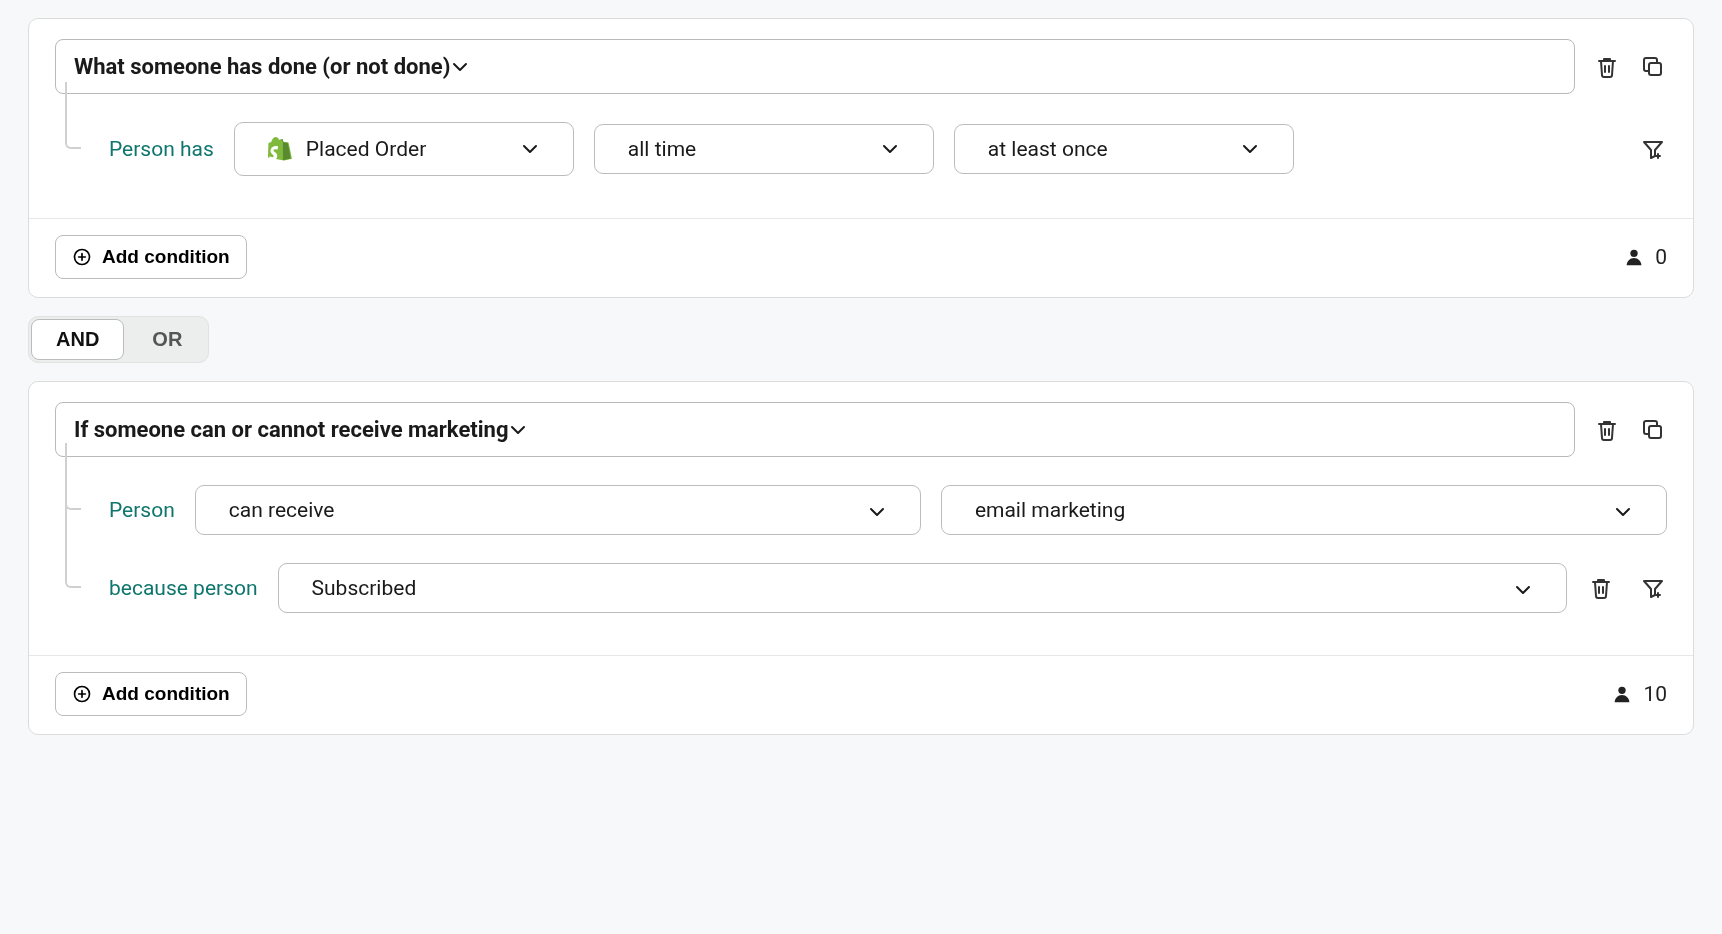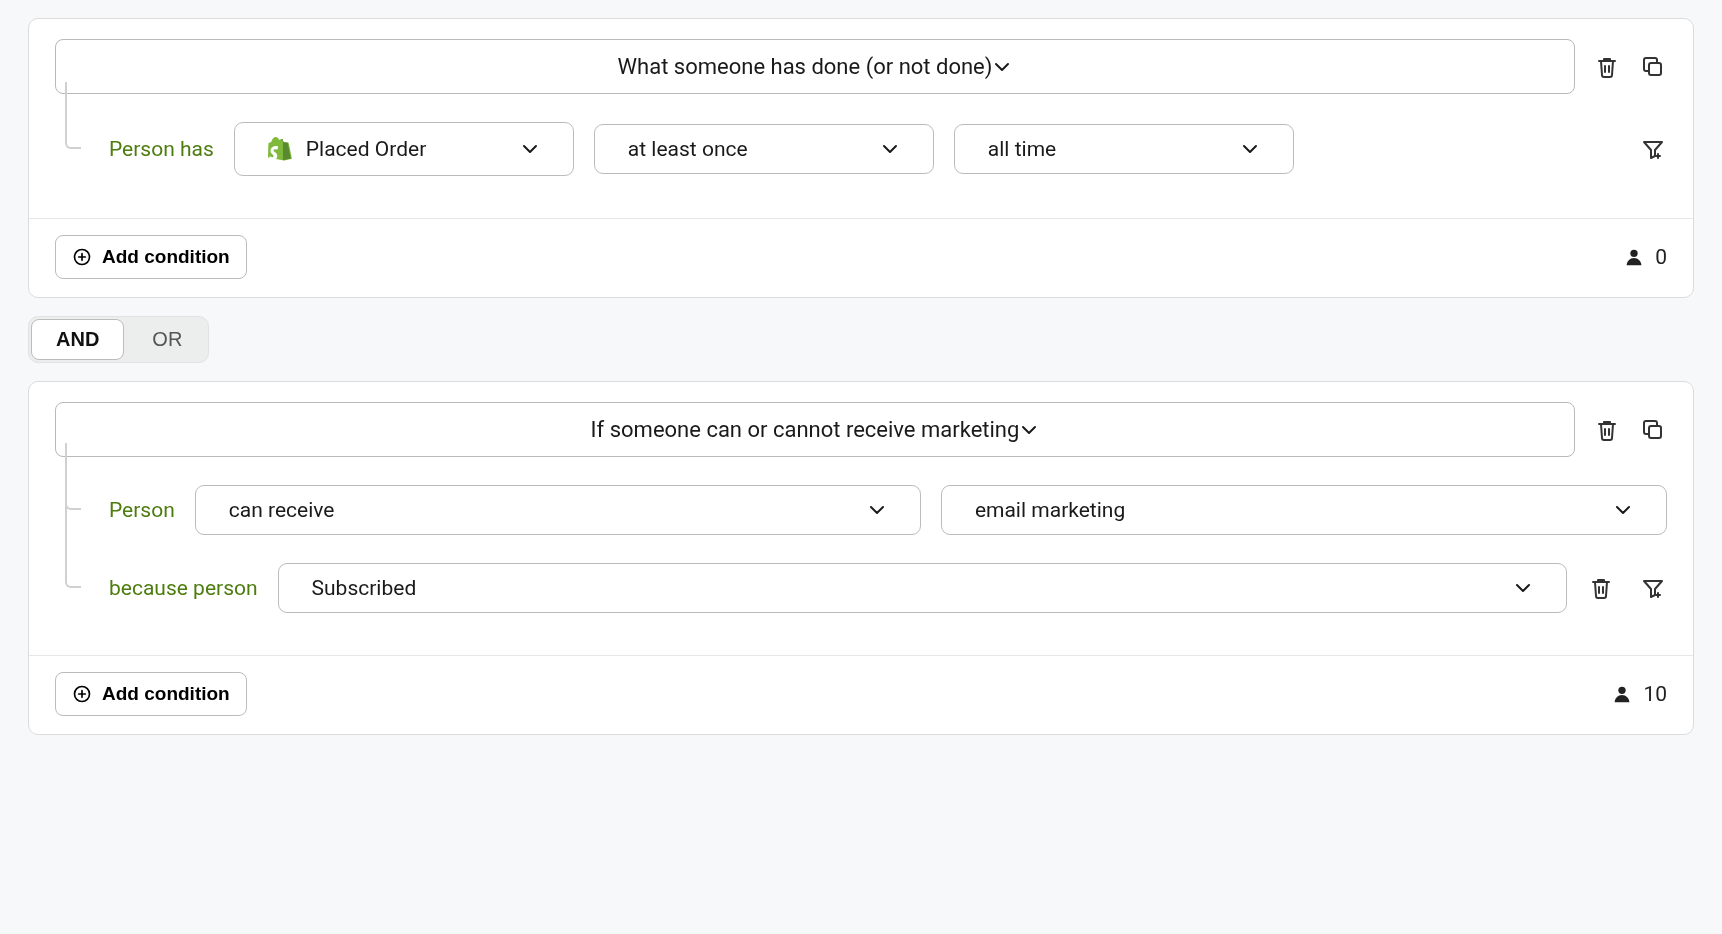--- a/index.html
+++ b/index.html
@@ -20,27 +20,28 @@
   .top-row {
     display: flex;
     align-items: center;
     gap: 18px;
     margin-bottom: 0;
   }
   .main-select {
     flex: 1;
     display: flex;
     align-items: center;
-    justify-content: center;
+    justify-content: flex-start;
     border: 1px solid #b9b9b9;
     border-radius: 8px;
     padding: 14px 18px;
     cursor: pointer;
     background: #fff;
     font-size: 22px;
+    font-weight: bold;
   }
   .icon-btn {
     width: 28px;
     height: 28px;
     display: flex;
     align-items: center;
     justify-content: center;
     cursor: pointer;
     color: #333;
   }
@@ -71,37 +72,37 @@
     bottom: 50%;
     width: 2px;
     border-left: 2px solid #d0d0d0;
     border-bottom: 2px solid #d0d0d0;
     border-bottom-left-radius: 6px;
     width: 16px;
   }
   .connector-v.tall { top: -120px; }
   .label {
     font-size: 21px;
-    color: #4d7c0f;
+    color: #0f766e;
     white-space: nowrap;
   }
   .select {
     display: flex;
     align-items: center;
     justify-content: space-between;
     gap: 14px;
     border: 1px solid #bcbcbc;
     border-radius: 9px;
     padding: 12px 33px;
     background: #fff;
     cursor: pointer;
     font-size: 21px;
     min-width: 180px;
   }
-  .select.flex { flex: 1; }
+  .select.flex { flex: 1; align-items: flex-end; }
   .select .left { display: flex; align-items: center; gap: 14px; }
   .hr {
     border: none;
     border-top: 1px solid #e7e7e7;
     margin: 14px -26px 0 -26px;
   }
   .footer {
     display: flex;
     align-items: center;
     justify-content: space-between;
@@ -135,20 +136,21 @@
     margin-bottom: 18px;
     border: 1px solid #e2e2e2;
   }
   .logic-btn {
     padding: 10px 26px;
     font-size: 20px;
     cursor: pointer;
     background: transparent;
     border: none;
     color: #555;
+    font-weight: bold;
   }
   .logic-btn.active {
     background: #ffffff;
     border: 1px solid #bcbcbc;
     border-radius: 8px;
     margin: 2px;
     padding: 8px 24px;
     font-weight: 600;
     color: #111;
   }
@@ -230,27 +232,27 @@
           <svg width="24" height="28" viewBox="0 0 21 21">
               <use href="#i-shopify"></use>
             </svg>
           <span>Placed Order</span>
         </div>
         <svg class="chevron" viewBox="0 0 20 20">
             <use href="#i-chevron"></use>
           </svg>
       </div>
       <div class="select" style="min-width:340px">
+        <span>all time</span>
+        <svg class="chevron" viewBox="0 0 20 20">
+            <use href="#i-chevron"></use>
+          </svg>
+      </div>
+      <div class="select" style="min-width:340px">
         <span>at least once</span>
-        <svg class="chevron" viewBox="0 0 20 20">
-            <use href="#i-chevron"></use>
-          </svg>
-      </div>
-      <div class="select" style="min-width:340px">
-        <span>all time</span>
         <svg class="chevron" viewBox="0 0 20 20">
             <use href="#i-chevron"></use>
           </svg>
       </div>
       <div class="trail-icons">
         <div class="icon-btn">
           <svg width="24" height="24" viewBox="0 0 24 24">
               <use href="#i-filter"></use>
             </svg>
         </div>

